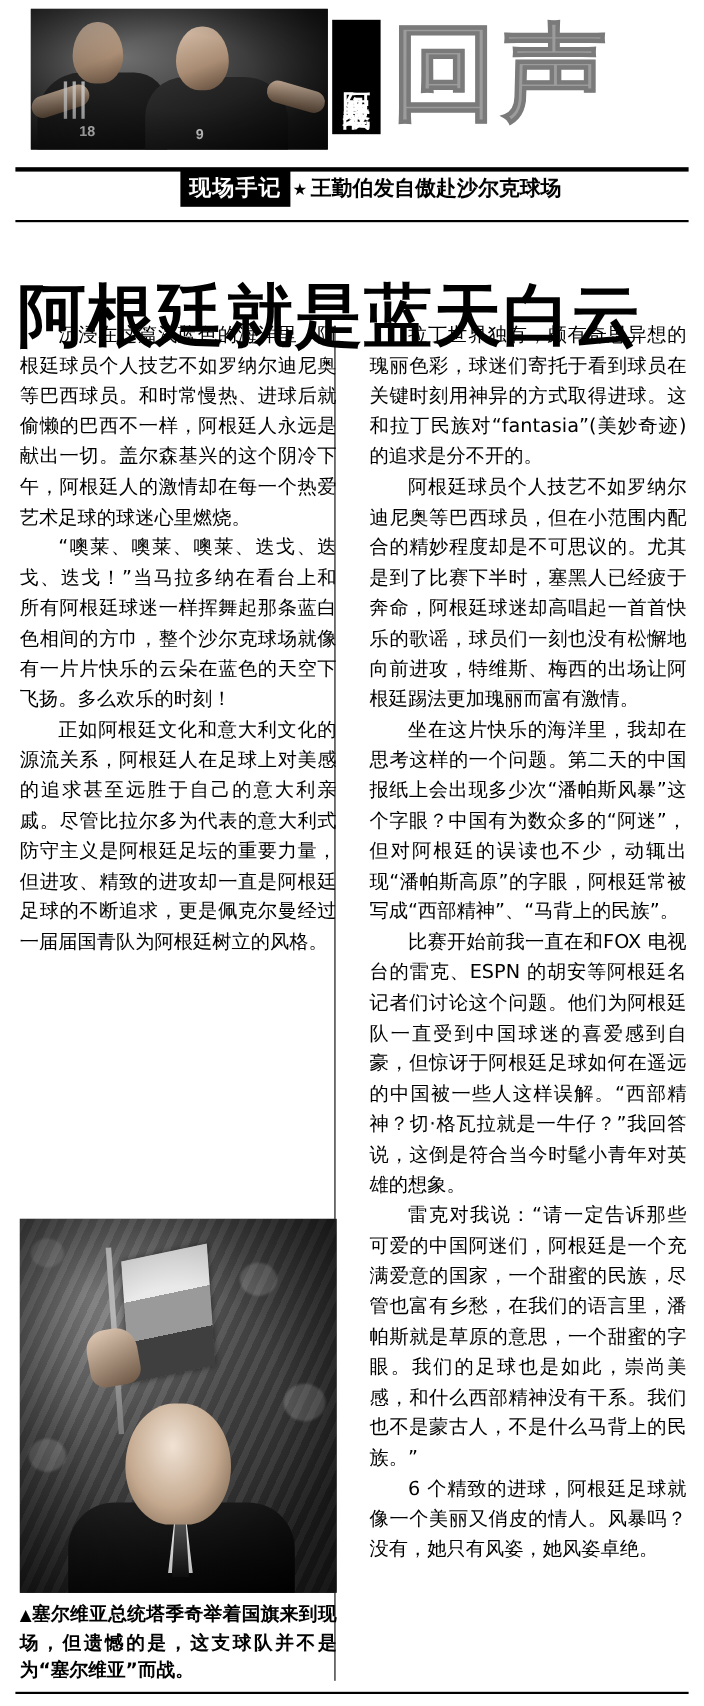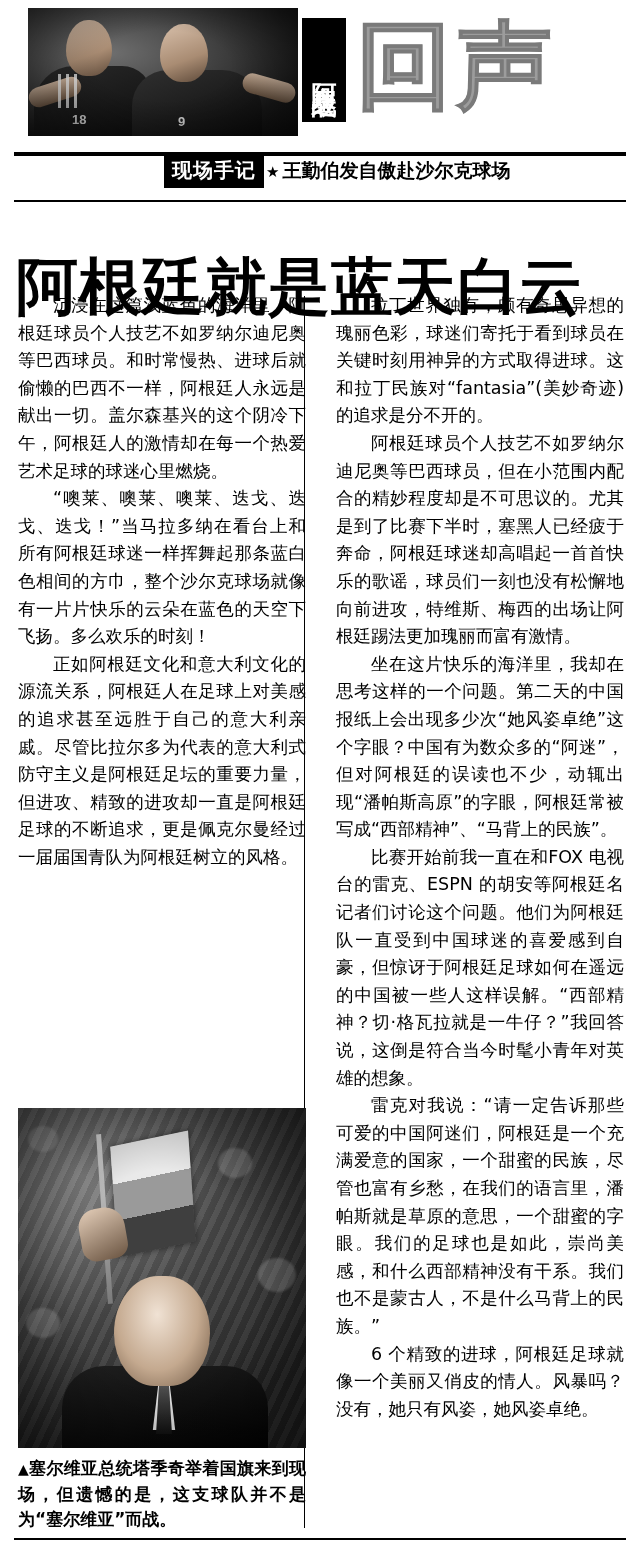--- a/index.html
+++ b/index.html
@@ -341,21 +341,21 @@
 
     <div class="col col-left">
       <p>沉浸在这篇浅蓝色的海洋里，阿根廷球员个人技艺不如罗纳尔迪尼奥等巴西球员。和时常慢热、进球后就偷懒的巴西不一样，阿根廷人永远是献出一切。盖尔森基兴的这个阴冷下午，阿根廷人的激情却在每一个热爱艺术足球的球迷心里燃烧。</p>
       <p>“噢莱、噢莱、噢莱、迭戈、迭戈、迭戈！”当马拉多纳在看台上和所有阿根廷球迷一样挥舞起那条蓝白色相间的方巾，整个沙尔克球场就像有一片片快乐的云朵在蓝色的天空下飞扬。多么欢乐的时刻！</p>
       <p>正如阿根廷文化和意大利文化的源流关系，阿根廷人在足球上对美感的追求甚至远胜于自己的意大利亲戚。尽管比拉尔多为代表的意大利式防守主义是阿根廷足坛的重要力量，但进攻、精致的进攻却一直是阿根廷足球的不断追求，更是佩克尔曼经过一届届国青队为阿根廷树立的风格。</p>
     </div>
 
     <div class="col col-right">
       <p>拉丁世界独有，颇有奇思异想的瑰丽色彩，球迷们寄托于看到球员在关键时刻用神异的方式取得进球。这和拉丁民族对“fantasia”(美妙奇迹)的追求是分不开的。</p>
       <p>阿根廷球员个人技艺不如罗纳尔迪尼奥等巴西球员，但在小范围内配合的精妙程度却是不可思议的。尤其是到了比赛下半时，塞黑人已经疲于奔命，阿根廷球迷却高唱起一首首快乐的歌谣，球员们一刻也没有松懈地向前进攻，特维斯、梅西的出场让阿根廷踢法更加瑰丽而富有激情。</p>
-      <p>坐在这片快乐的海洋里，我却在思考这样的一个问题。第二天的中国报纸上会出现多少次“她风姿卓绝”这个字眼？中国有为数众多的“阿迷”，但对阿根廷的误读也不少，动辄出现“潘帕斯高原”的字眼，阿根廷常被写成“西部精神”、“马背上的民族”。</p>
+      <p>坐在这片快乐的海洋里，我却在思考这样的一个问题。第二天的中国报纸上会出现多少次“潘帕斯风暴”这个字眼？中国有为数众多的“阿迷”，但对阿根廷的误读也不少，动辄出现“潘帕斯高原”的字眼，阿根廷常被写成“西部精神”、“马背上的民族”。</p>
       <p>比赛开始前我一直在和FOX 电视台的雷克、ESPN 的胡安等阿根廷名记者们讨论这个问题。他们为阿根廷队一直受到中国球迷的喜爱感到自豪，但惊讶于阿根廷足球如何在遥远的中国被一些人这样误解。“西部精神？切·格瓦拉就是一牛仔？”我回答说，这倒是符合当今时髦小青年对英雄的想象。</p>
       <p>雷克对我说：“请一定告诉那些可爱的中国阿迷们，阿根廷是一个充满爱意的国家，一个甜蜜的民族，尽管也富有乡愁，在我们的语言里，潘帕斯就是草原的意思，一个甜蜜的字眼。我们的足球也是如此，崇尚美感，和什么西部精神没有干系。我们也不是蒙古人，不是什么马背上的民族。”</p>
       <p>6 个精致的进球，阿根廷足球就像一个美丽又俏皮的情人。风暴吗？没有，她只有风姿，她风姿卓绝。</p>
     </div>
 
   </div>
 
   <div class="vrule"></div>
 
   <div class="photo-box">

